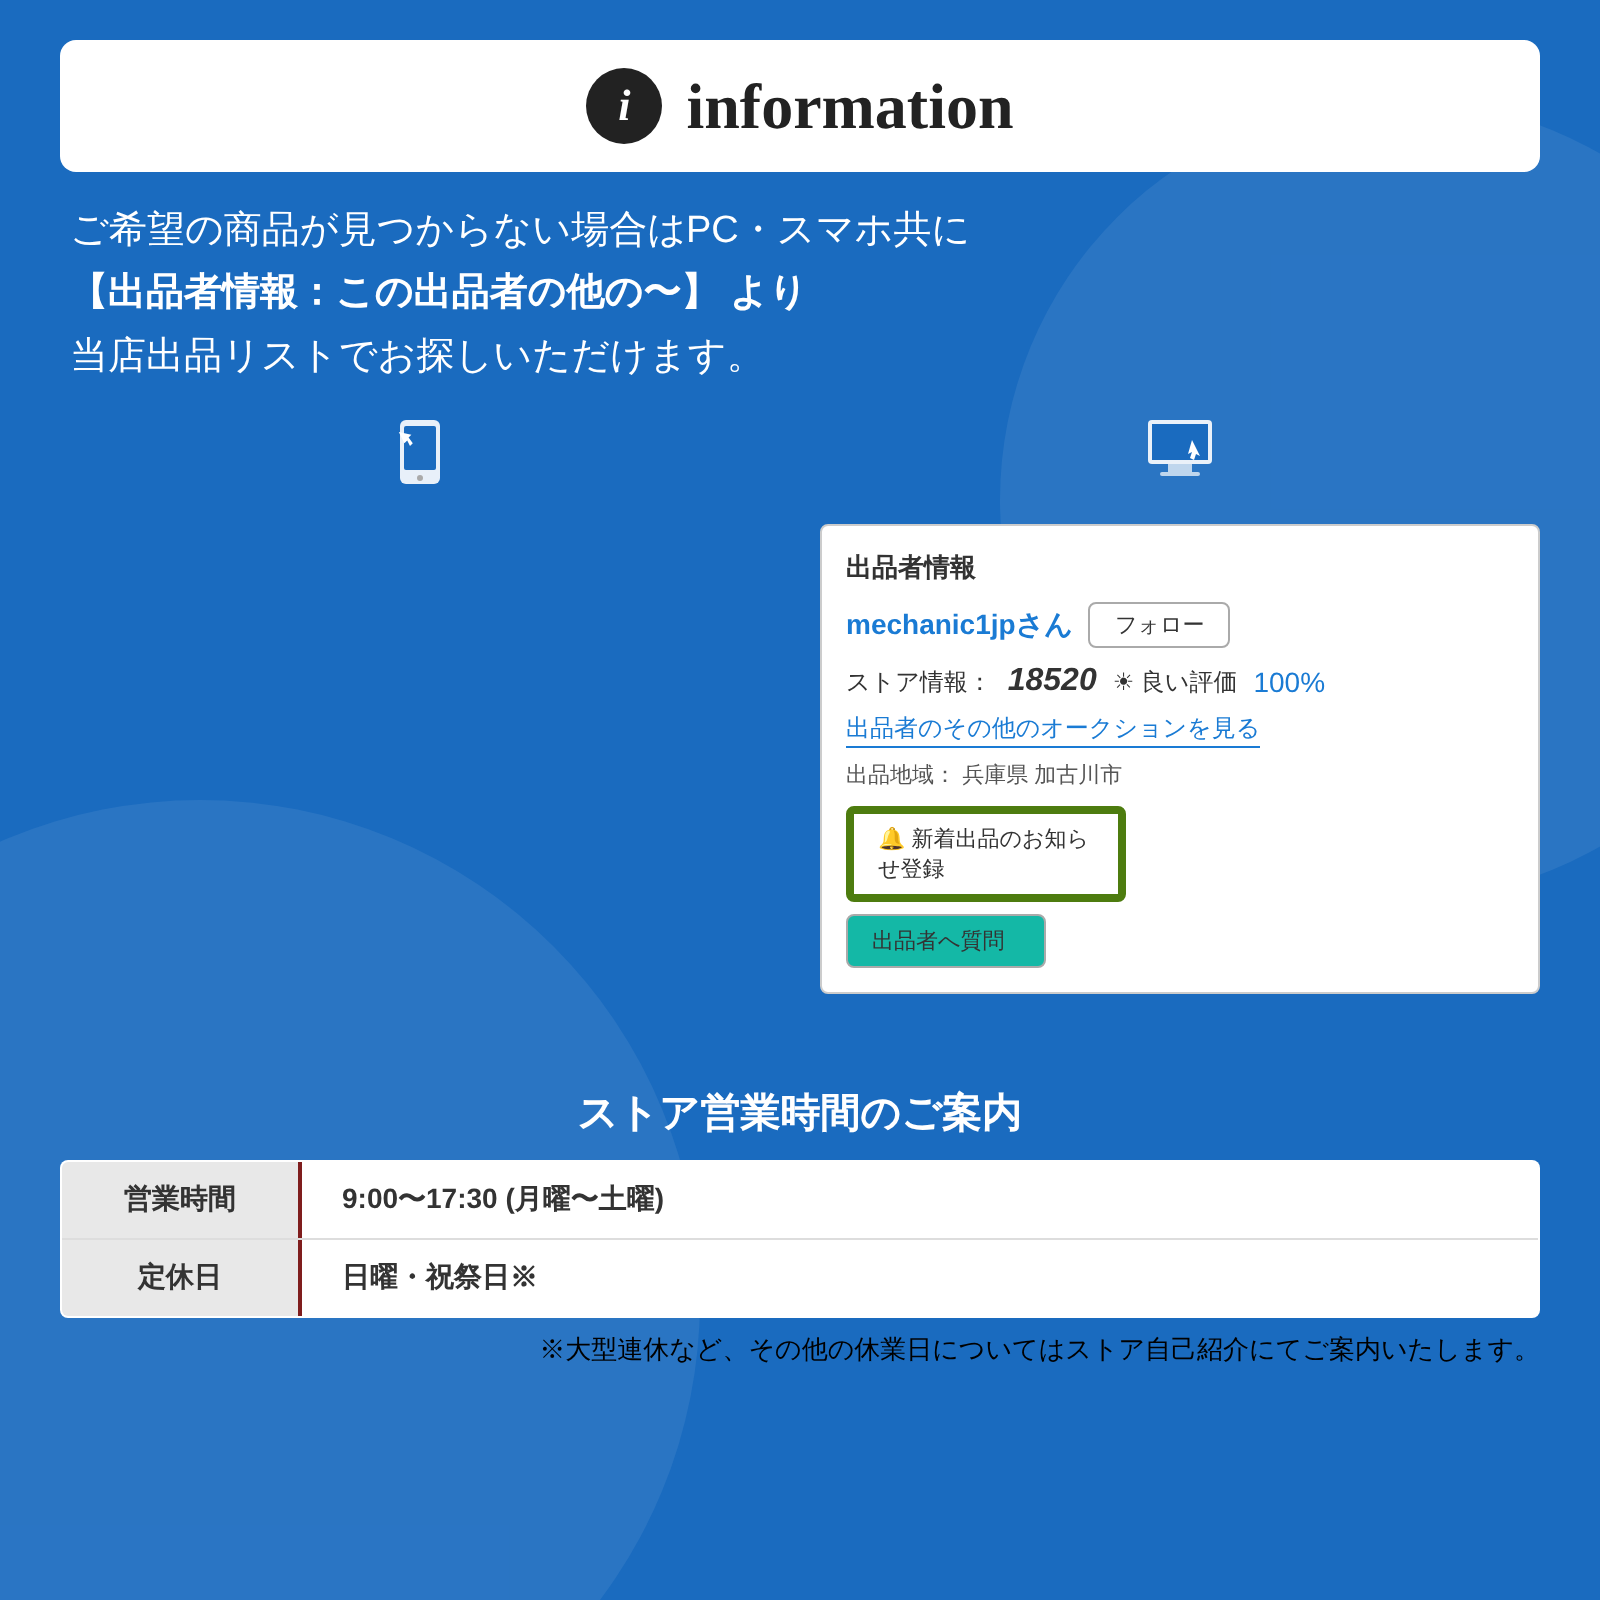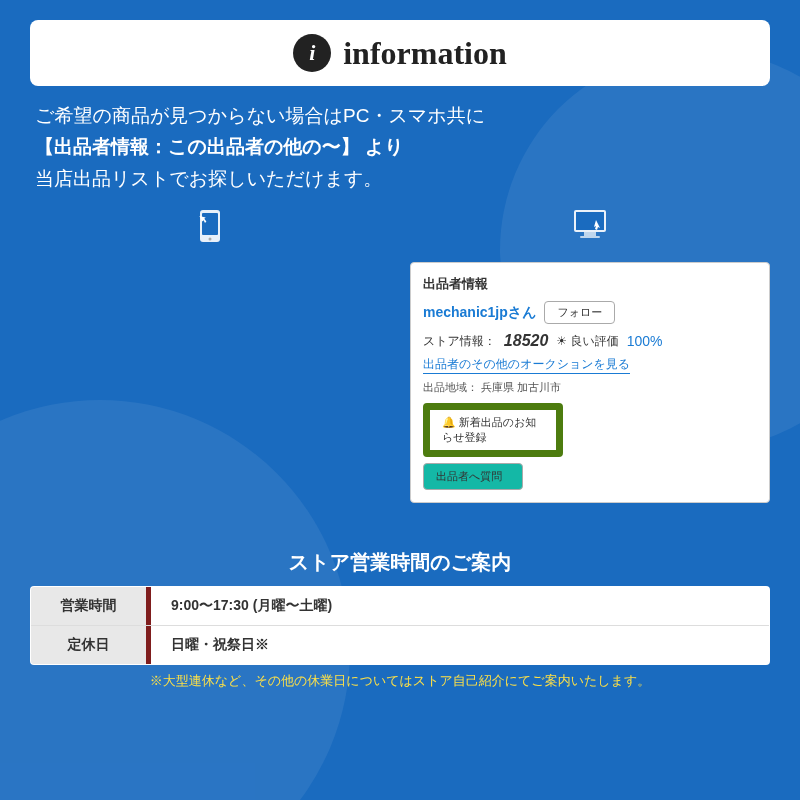--- a/index.html
+++ b/index.html
@@ -218,21 +218,21 @@
       border-bottom: 1px solid #1a7bd4;
       display: inline-block;
       margin-bottom: 6px;
     }
     .location-row {
       font-size: 11px;
       color: #555;
       margin-bottom: 8px;
     }
     .notify-btn {
-      border: 7px solid #4d7c0f;
+      border: 4px solid #4d7c0f;
       border-radius: 4px;
       padding: 5px 12px;
       font-size: 11px;
       color: #333;
       background: white;
       margin-bottom: 6px;
       display: block;
       width: 140px;
     }
     .question-btn {
@@ -270,38 +270,38 @@
     }
     .hours-row:last-child { border-bottom: none; }
     .hours-label {
       background: #e8e8e8;
       padding: 10px 20px;
       font-size: 14px;
       font-weight: bold;
       color: #333;
       width: 120px;
       text-align: right;
-      border-right: 5px solid #7f1d1d;
+      border-right: 2px solid #7f1d1d;
       display: flex;
       align-items: center;
       justify-content: center;
     }
     .hours-value {
       padding: 10px 20px;
       font-size: 14px;
       font-weight: bold;
       color: #333;
       display: flex;
       align-items: center;
     }
 
     .notice-text {
-      color: #fde047;
+      color: #000000;
       font-size: 13px;
-      text-align: center;
+      text-align: right;
       margin-top: 6px;
       line-height: 1.5;
     }
   </style>
 </head>
 <body>
 
 <div class="bg-circles">
   <div class="bg-circle bg-circle-1"></div>
   <div class="bg-circle bg-circle-2"></div>

